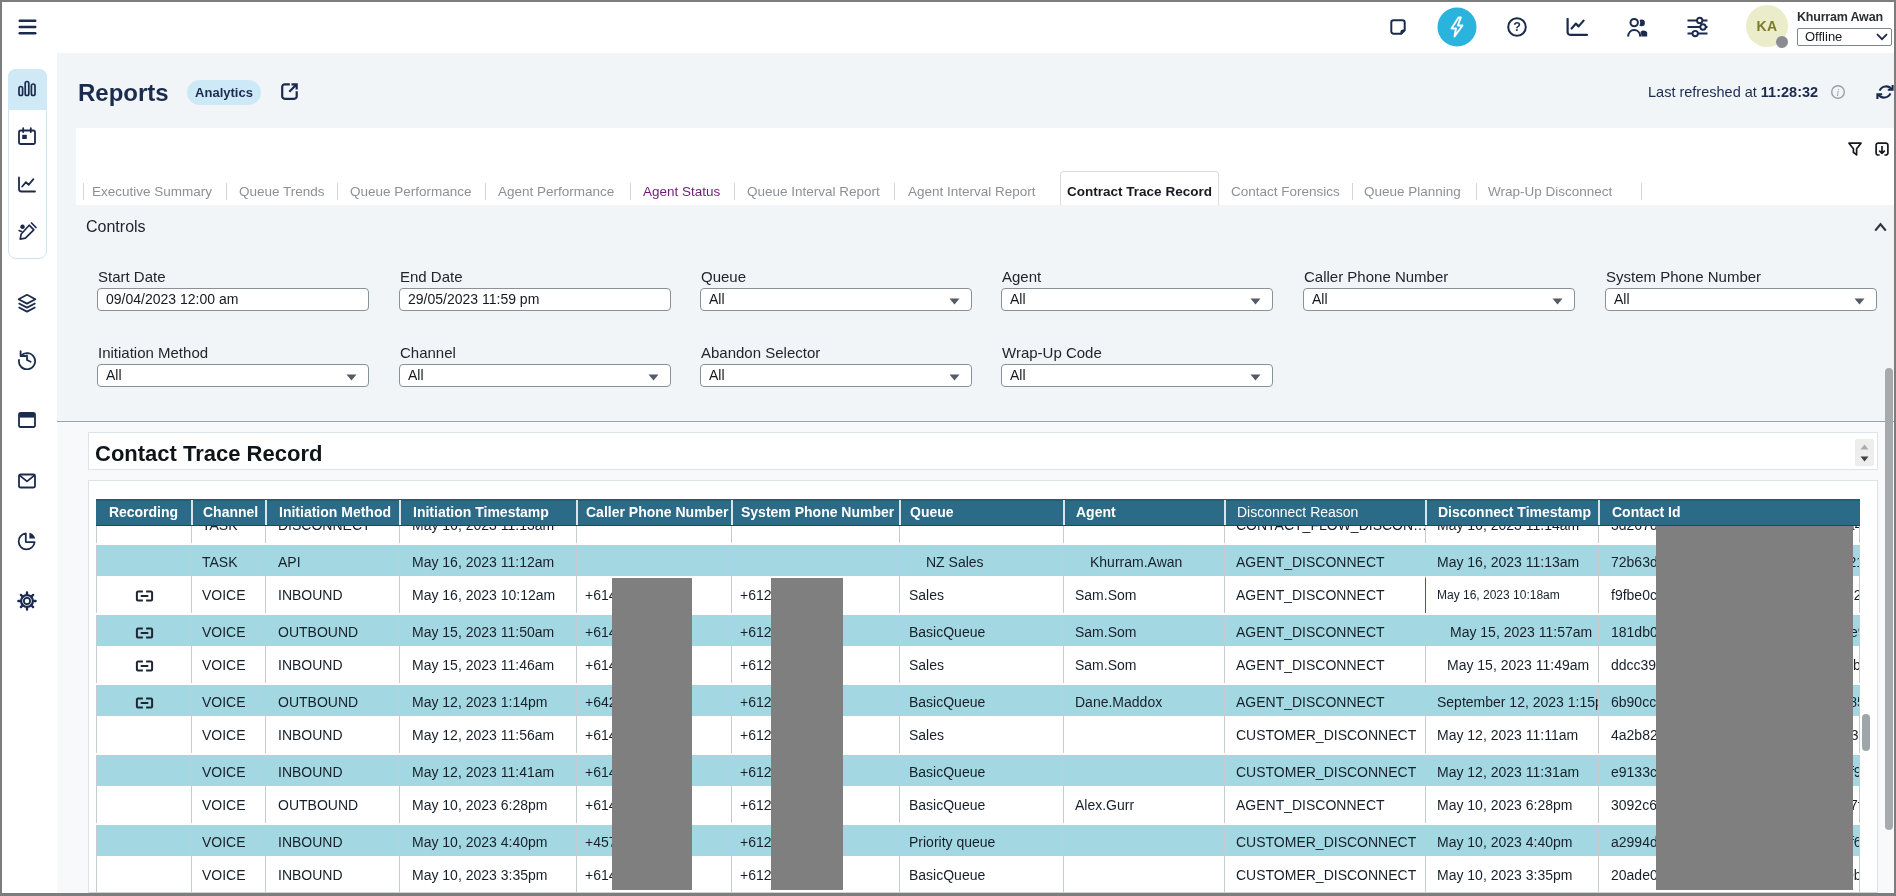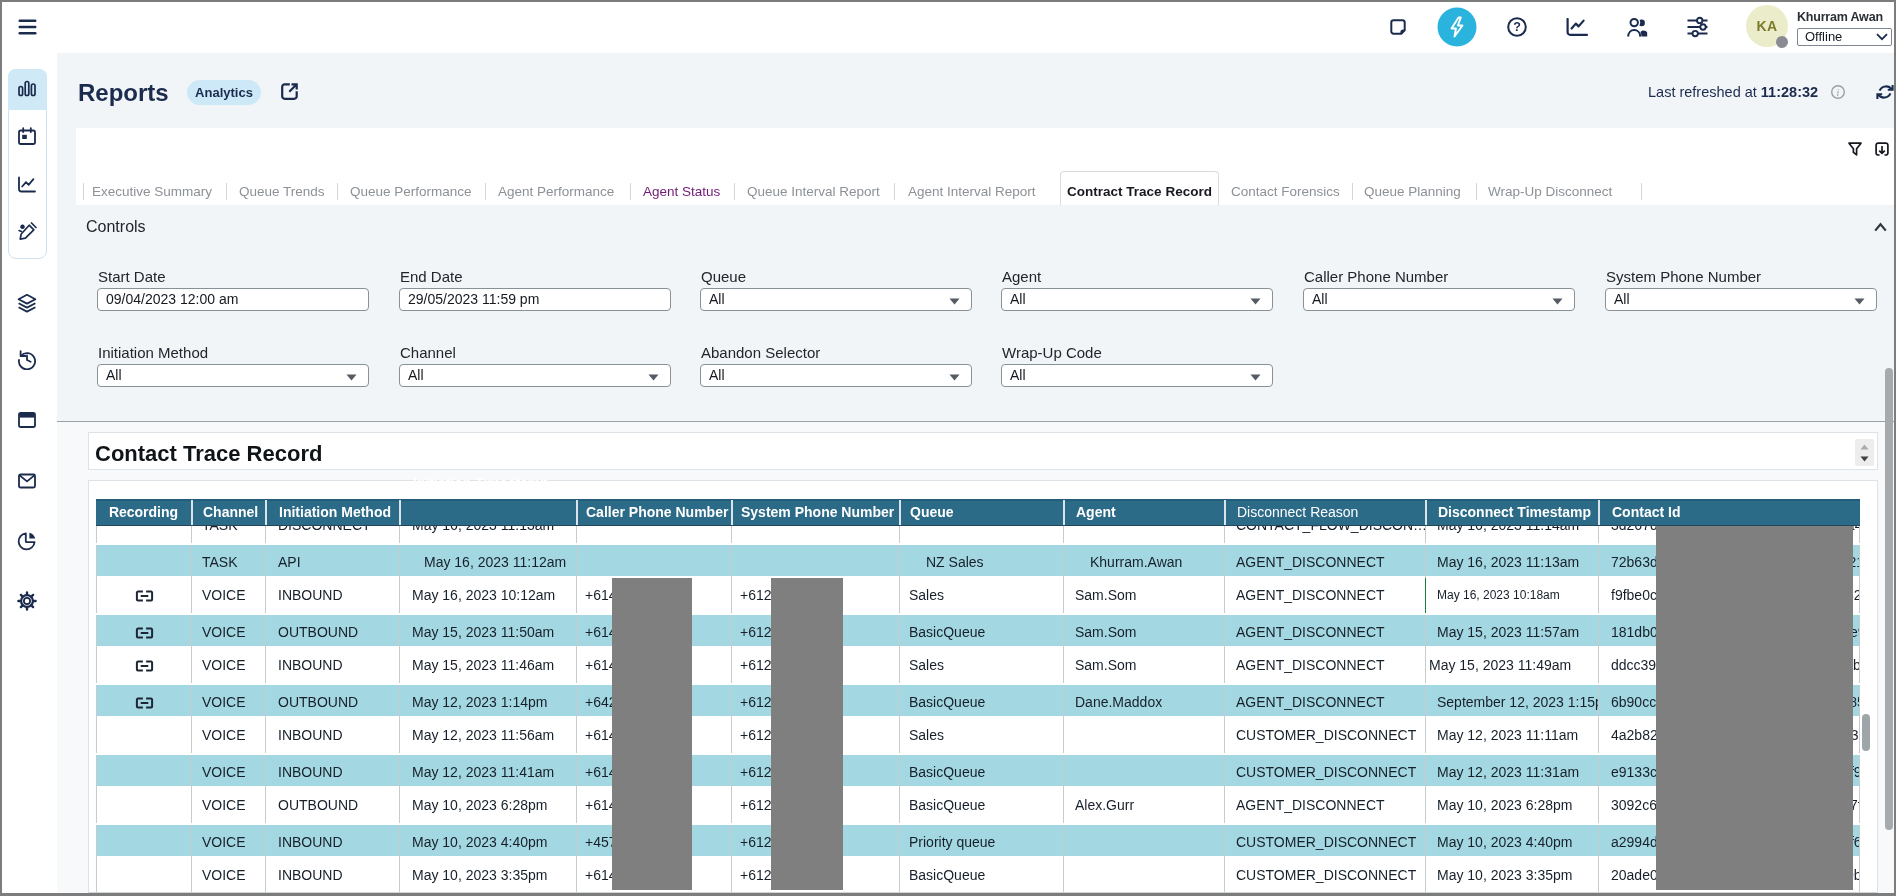--- a/index.html
+++ b/index.html
@@ -200,21 +200,21 @@
     <path d="M6.5 0.5 L10.5 5.5 H2.5 Z" fill="#ababab"></path>
     <path d="M6.5 17.5 L2.5 12.5 H10.5 Z" fill="#3f3f3f"></path>
   </svg>
 <div class="abs" style="left:88px;top:480px;width:1790px;height:413px;background:#fff;border:1px solid #dde3e6;border-bottom:none"></div>
 <div class="abs" style="left:96px;top:499px;width:1764px;height:27px;background:#2c6b88;border-top:2px solid #235d79;border-bottom:1px solid #24465a"></div>
 <div class="abs" style="left:96px;top:499px;width:95px;height:27px;line-height:27px;text-align:center;font-size:14px;font-weight:bold;color:#fff">Recording</div>
 <div class="abs" style="left:191px;top:499px;width:74px;height:27px;line-height:27px;font-size:14px;font-weight:bold;color:#fff;padding-left:12px;overflow:hidden;white-space:nowrap">Channel</div>
 <div class="abs" style="left:191px;top:500px;width:2px;height:25px;background:#e9eff2;opacity:.92"></div>
 <div class="abs" style="left:265px;top:499px;width:134px;height:27px;line-height:27px;font-size:14px;font-weight:bold;color:#fff;padding-left:14px;overflow:hidden;white-space:nowrap">Initiation Method</div>
 <div class="abs" style="left:265px;top:500px;width:2px;height:25px;background:#e9eff2;opacity:.92"></div>
-<div class="abs" style="left:399px;top:470px;width:177px;height:25px;line-height:27px;font-size:14px;font-weight:bold;color:#fff;padding-left:14px;overflow:hidden;white-space:nowrap">Initiation Timestamp</div>
+<div class="abs" style="left:399px;top:499px;width:177px;height:25px;line-height:27px;font-size:14px;font-weight:bold;color:#fff;padding-left:14px;overflow:hidden;white-space:nowrap">Initiation Timestamp</div>
 <div class="abs" style="left:399px;top:500px;width:2px;height:25px;background:#e9eff2;opacity:.92"></div>
 <div class="abs" style="left:576px;top:499px;width:155px;height:27px;line-height:27px;font-size:14px;font-weight:bold;color:#fff;padding-left:10px;overflow:hidden;white-space:nowrap">Caller Phone Number</div>
 <div class="abs" style="left:576px;top:500px;width:2px;height:25px;background:#e9eff2;opacity:.92"></div>
 <div class="abs" style="left:731px;top:499px;width:168px;height:27px;line-height:27px;font-size:14px;font-weight:bold;color:#fff;padding-left:10px;overflow:hidden;white-space:nowrap">System Phone Number</div>
 <div class="abs" style="left:731px;top:500px;width:2px;height:25px;background:#e9eff2;opacity:.92"></div>
 <div class="abs" style="left:899px;top:499px;width:164px;height:27px;line-height:27px;font-size:14px;font-weight:bold;color:#fff;padding-left:11px;overflow:hidden;white-space:nowrap">Queue</div>
 <div class="abs" style="left:899px;top:500px;width:2px;height:25px;background:#e9eff2;opacity:.92"></div>
 <div class="abs" style="left:1063px;top:499px;width:161px;height:27px;line-height:27px;font-size:14px;font-weight:bold;color:#fff;padding-left:13px;overflow:hidden;white-space:nowrap">Agent</div>
 <div class="abs" style="left:1063px;top:500px;width:2px;height:25px;background:#e9eff2;opacity:.92"></div>
 <div class="abs" style="left:1224px;top:499px;width:201px;height:27px;line-height:27px;font-size:14px;font-weight:normal;color:#fff;padding-left:13px;overflow:hidden;white-space:nowrap">Disconnect Reason</div>
@@ -236,21 +236,21 @@
       <div style="position:absolute;left:1128px;top:0;width:201px;height:35px;line-height:35px;font-size:14px;color:#17202a;padding-left:11px;border-left:1px solid #c6cbce;overflow:hidden;white-space:nowrap">CONTACT_FLOW_DISCON…</div>
       <div style="position:absolute;left:1329px;top:0;width:173px;height:35px;line-height:35px;font-size:14px;color:#17202a;padding-left:11px;border-left:1px solid #c6cbce;overflow:hidden;white-space:nowrap">May 16, 2023 11:14am</div>
       <div style="position:absolute;left:1502px;top:0;width:262px;height:35px;line-height:35px;font-size:14px;color:#17202a;padding-left:12px;border-left:1px solid #c6cbce;overflow:hidden;white-space:nowrap">3d267d83-f64b-42f1-88d2-b3a02e5c1a44 1</div>
       <div style="position:absolute;left:1763px;top:0;width:1px;height:35px;background:#c6cbce"></div>
     </div>
   </div>
 <div class="abs" style="left:96px;top:543px;width:1764px;height:35px;background:#a3d8e2;border-top:2px solid #fff;border-bottom:2px solid #fff;">
     <div style="position:absolute;left:0px;top:0;width:95px;height:35px;line-height:33px;text-align:center;border-left:1px solid #c6cbce"></div>
     <div style="position:absolute;left:95px;top:0;width:74px;height:35px;line-height:35px;font-size:14px;color:#17202a;padding-left:10px;border-left:1px solid #c6cbce;overflow:hidden;white-space:nowrap">TASK</div>
     <div style="position:absolute;left:169px;top:0;width:134px;height:35px;line-height:35px;font-size:14px;color:#17202a;padding-left:12px;border-left:1px solid #c6cbce;overflow:hidden;white-space:nowrap">API</div>
-    <div style="position:absolute;left:303px;top:0;width:177px;height:35px;line-height:35px;font-size:14px;color:#17202a;padding-left:24px;border-left:1px solid #c6cbce;overflow:hidden;white-space:nowrap">May 16, 2023 11:12am</div>
+    <div style="position:absolute;left:303px;top:0;width:177px;height:35px;line-height:35px;font-size:14px;color:#17202a;padding-left:12px;border-left:1px solid #c6cbce;overflow:hidden;white-space:nowrap">May 16, 2023 11:12am</div>
     <div style="position:absolute;left:480px;top:0;width:155px;height:35px;line-height:35px;font-size:14px;color:#17202a;padding-left:8px;border-left:1px solid #c6cbce;overflow:hidden;white-space:nowrap"></div>
     <div style="position:absolute;left:635px;top:0;width:168px;height:35px;line-height:35px;font-size:14px;color:#17202a;padding-left:8px;border-left:1px solid #c6cbce;overflow:hidden;white-space:nowrap"></div>
     <div style="position:absolute;left:803px;top:0;width:164px;height:35px;line-height:35px;font-size:14px;color:#17202a;padding-left:26px;border-left:1px solid #c6cbce;overflow:hidden;white-space:nowrap">NZ Sales</div>
     <div style="position:absolute;left:967px;top:0;width:161px;height:35px;line-height:35px;font-size:14px;color:#17202a;padding-left:26px;border-left:1px solid #c6cbce;overflow:hidden;white-space:nowrap">Khurram.Awan</div>
     <div style="position:absolute;left:1128px;top:0;width:201px;height:35px;line-height:35px;font-size:14px;color:#17202a;padding-left:11px;border-left:1px solid #c6cbce;overflow:hidden;white-space:nowrap">AGENT_DISCONNECT</div>
     <div style="position:absolute;left:1329px;top:0;width:173px;height:35px;line-height:35px;font-size:14px;color:#17202a;padding-left:11px;border-left:1px solid #c6cbce;overflow:hidden;white-space:nowrap">May 16, 2023 11:13am</div>
     <div style="position:absolute;left:1502px;top:0;width:262px;height:35px;line-height:35px;font-size:14px;color:#17202a;padding-left:12px;border-left:1px solid #c6cbce;overflow:hidden;white-space:nowrap">72b63dc3-54f1-42cc-91e6-2a9d5b8ce218</div>
     <div style="position:absolute;left:1763px;top:0;width:1px;height:35px;background:#c6cbce"></div>
   </div>
 <div class="abs" style="left:96px;top:578px;width:1764px;height:35px;background:#fff;">
@@ -274,37 +274,37 @@
         <path d="M7.9 1.6 H2.9 A1 1 0 0 0 1.9 2.6 V9.4 A1 1 0 0 0 2.9 10.4 H7.9 M11.1 1.6 H16.1 A1 1 0 0 1 17.1 2.6 V9.4 A1 1 0 0 1 16.1 10.4 H11.1 M5.7 6 H13.3" stroke="#1c2733" stroke-width="2" fill="none"></path>
       </svg></div>
     <div style="position:absolute;left:95px;top:0;width:74px;height:35px;line-height:35px;font-size:14px;color:#17202a;padding-left:10px;border-left:1px solid #c6cbce;overflow:hidden;white-space:nowrap">VOICE</div>
     <div style="position:absolute;left:169px;top:0;width:134px;height:35px;line-height:35px;font-size:14px;color:#17202a;padding-left:12px;border-left:1px solid #c6cbce;overflow:hidden;white-space:nowrap">OUTBOUND</div>
     <div style="position:absolute;left:303px;top:0;width:177px;height:35px;line-height:35px;font-size:14px;color:#17202a;padding-left:12px;border-left:1px solid #c6cbce;overflow:hidden;white-space:nowrap">May 15, 2023 11:50am</div>
     <div style="position:absolute;left:480px;top:0;width:155px;height:35px;line-height:35px;font-size:14px;color:#17202a;padding-left:8px;border-left:1px solid #c6cbce;overflow:hidden;white-space:nowrap">+614</div>
     <div style="position:absolute;left:635px;top:0;width:168px;height:35px;line-height:35px;font-size:14px;color:#17202a;padding-left:8px;border-left:1px solid #c6cbce;overflow:hidden;white-space:nowrap">+612</div>
     <div style="position:absolute;left:803px;top:0;width:164px;height:35px;line-height:35px;font-size:14px;color:#17202a;padding-left:9px;border-left:1px solid #c6cbce;overflow:hidden;white-space:nowrap">BasicQueue</div>
     <div style="position:absolute;left:967px;top:0;width:161px;height:35px;line-height:35px;font-size:14px;color:#17202a;padding-left:11px;border-left:1px solid #c6cbce;overflow:hidden;white-space:nowrap">Sam.Som</div>
     <div style="position:absolute;left:1128px;top:0;width:201px;height:35px;line-height:35px;font-size:14px;color:#17202a;padding-left:11px;border-left:1px solid #c6cbce;overflow:hidden;white-space:nowrap">AGENT_DISCONNECT</div>
-    <div style="position:absolute;left:1329px;top:0;width:173px;height:35px;line-height:35px;font-size:14px;color:#17202a;padding-left:11px;border-left:1px solid #c6cbce;overflow:hidden;white-space:nowrap">May 15, 2023 11:57am</div>
+    <div style="position:absolute;left:1329px;top:0;width:173px;height:35px;line-height:35px;font-size:14px;color:#17202a;padding-left:24px;border-left:1px solid #c6cbce;overflow:hidden;white-space:nowrap">May 15, 2023 11:57am</div>
     <div style="position:absolute;left:1502px;top:0;width:262px;height:35px;line-height:35px;font-size:14px;color:#17202a;padding-left:12px;border-left:1px solid #c6cbce;overflow:hidden;white-space:nowrap">181db0b5-36c8-4a2d-9e81-f25c40d3be97</div>
     <div style="position:absolute;left:1763px;top:0;width:1px;height:35px;background:#c6cbce"></div>
   </div>
 <div class="abs" style="left:96px;top:648px;width:1764px;height:35px;background:#fff;">
     <div style="position:absolute;left:0px;top:0;width:95px;height:35px;line-height:33px;text-align:center;border-left:1px solid #c6cbce"><svg width="19" height="12" viewBox="0 0 19 12" style="vertical-align:middle">
         <path d="M7.9 1.6 H2.9 A1 1 0 0 0 1.9 2.6 V9.4 A1 1 0 0 0 2.9 10.4 H7.9 M11.1 1.6 H16.1 A1 1 0 0 1 17.1 2.6 V9.4 A1 1 0 0 1 16.1 10.4 H11.1 M5.7 6 H13.3" stroke="#1c2733" stroke-width="2" fill="none"></path>
       </svg></div>
     <div style="position:absolute;left:95px;top:0;width:74px;height:35px;line-height:35px;font-size:14px;color:#17202a;padding-left:10px;border-left:1px solid #c6cbce;overflow:hidden;white-space:nowrap">VOICE</div>
     <div style="position:absolute;left:169px;top:0;width:134px;height:35px;line-height:35px;font-size:14px;color:#17202a;padding-left:12px;border-left:1px solid #c6cbce;overflow:hidden;white-space:nowrap">INBOUND</div>
     <div style="position:absolute;left:303px;top:0;width:177px;height:35px;line-height:35px;font-size:14px;color:#17202a;padding-left:12px;border-left:1px solid #c6cbce;overflow:hidden;white-space:nowrap">May 15, 2023 11:46am</div>
     <div style="position:absolute;left:480px;top:0;width:155px;height:35px;line-height:35px;font-size:14px;color:#17202a;padding-left:8px;border-left:1px solid #c6cbce;overflow:hidden;white-space:nowrap">+614</div>
     <div style="position:absolute;left:635px;top:0;width:168px;height:35px;line-height:35px;font-size:14px;color:#17202a;padding-left:8px;border-left:1px solid #c6cbce;overflow:hidden;white-space:nowrap">+612</div>
     <div style="position:absolute;left:803px;top:0;width:164px;height:35px;line-height:35px;font-size:14px;color:#17202a;padding-left:9px;border-left:1px solid #c6cbce;overflow:hidden;white-space:nowrap">Sales</div>
     <div style="position:absolute;left:967px;top:0;width:161px;height:35px;line-height:35px;font-size:14px;color:#17202a;padding-left:11px;border-left:1px solid #c6cbce;overflow:hidden;white-space:nowrap">Sam.Som</div>
     <div style="position:absolute;left:1128px;top:0;width:201px;height:35px;line-height:35px;font-size:14px;color:#17202a;padding-left:11px;border-left:1px solid #c6cbce;overflow:hidden;white-space:nowrap">AGENT_DISCONNECT</div>
-    <div style="position:absolute;left:1329px;top:0;width:173px;height:35px;line-height:35px;font-size:14px;color:#17202a;padding-left:3px;border-left:1px solid #c6cbce;overflow:hidden;white-space:nowrap">May 15, 2023 11:49am</div>
+    <div style="position:absolute;left:1329px;top:0;width:173px;height:35px;line-height:35px;font-size:14px;color:#17202a;padding-left:21px;border-left:1px solid #c6cbce;overflow:hidden;white-space:nowrap">May 15, 2023 11:49am</div>
     <div style="position:absolute;left:1502px;top:0;width:262px;height:35px;line-height:35px;font-size:14px;color:#17202a;padding-left:12px;border-left:1px solid #c6cbce;overflow:hidden;white-space:nowrap">ddcc394a-75d2-4e8f-a6c1-90b42e7f15b2</div>
     <div style="position:absolute;left:1763px;top:0;width:1px;height:35px;background:#c6cbce"></div>
   </div>
 <div class="abs" style="left:96px;top:683px;width:1764px;height:35px;background:#a3d8e2;border-top:2px solid #fff;border-bottom:2px solid #fff;">
     <div style="position:absolute;left:0px;top:0;width:95px;height:35px;line-height:33px;text-align:center;border-left:1px solid #c6cbce"><svg width="19" height="12" viewBox="0 0 19 12" style="vertical-align:middle">
         <path d="M7.9 1.6 H2.9 A1 1 0 0 0 1.9 2.6 V9.4 A1 1 0 0 0 2.9 10.4 H7.9 M11.1 1.6 H16.1 A1 1 0 0 1 17.1 2.6 V9.4 A1 1 0 0 1 16.1 10.4 H11.1 M5.7 6 H13.3" stroke="#1c2733" stroke-width="2" fill="none"></path>
       </svg></div>
     <div style="position:absolute;left:95px;top:0;width:74px;height:35px;line-height:35px;font-size:14px;color:#17202a;padding-left:10px;border-left:1px solid #c6cbce;overflow:hidden;white-space:nowrap">VOICE</div>
     <div style="position:absolute;left:169px;top:0;width:134px;height:35px;line-height:35px;font-size:14px;color:#17202a;padding-left:12px;border-left:1px solid #c6cbce;overflow:hidden;white-space:nowrap">OUTBOUND</div>
     <div style="position:absolute;left:303px;top:0;width:177px;height:35px;line-height:35px;font-size:14px;color:#17202a;padding-left:12px;border-left:1px solid #c6cbce;overflow:hidden;white-space:nowrap">May 12, 2023 1:14pm</div>

